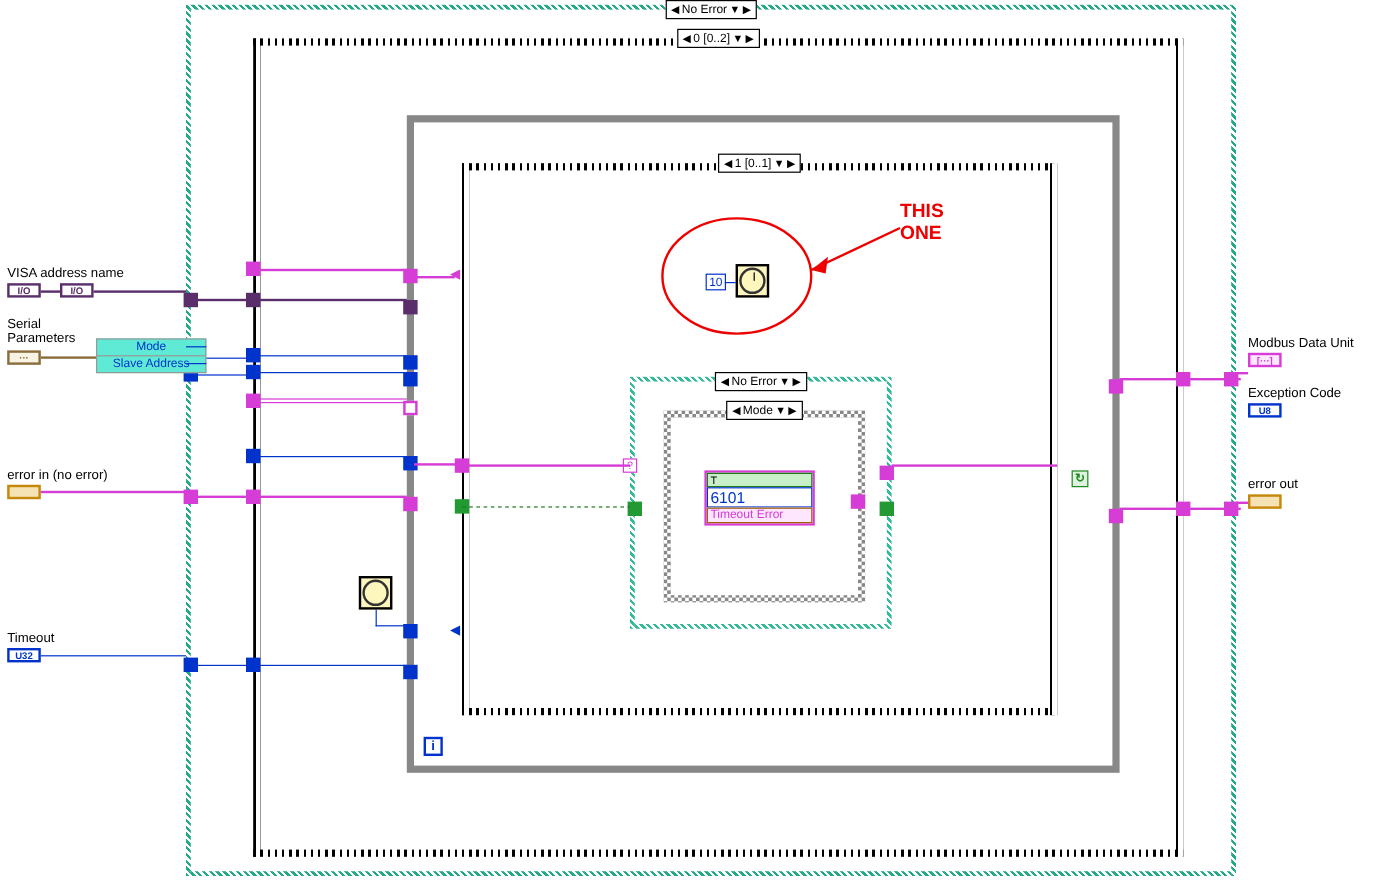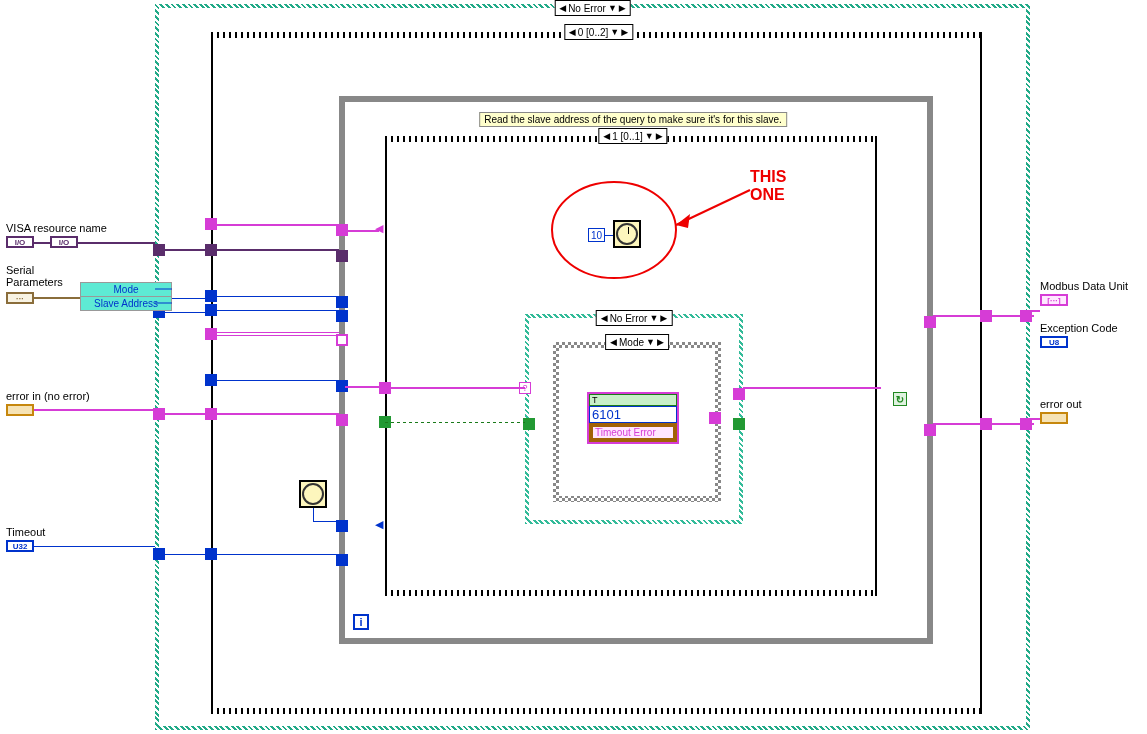--- a/index.html
+++ b/index.html
@@ -127,21 +127,20 @@
       </div>
 
       <div class="abs shift-reg" style="right:20px; top:290px;">↻</div>
 
       <div class="abs seq-struct" style="left:40px; top:34px; width:496px; height:460px;">
         <div class="film film-h" style="top:0"></div>
         <div class="film film-h" style="bottom:0"></div>
         <div class="film film-v" style="left:0"></div>
         <div class="film film-v" style="right:0"></div>
 
-        <div class="abs tip" style="left:50%; top:-24px; transform:translateX(-50%);">Read the slave address of the query to make sure it's for this slave.</div>
         <div class="abs selector" style="left:50%; top:-8px; transform:translateX(-50%);">
           <span class="arrow">◀</span>
           <span>1 [0..1]</span>
           <span class="dd">▼</span>
           <span class="arrow">▶</span>
         </div>
 
         <div class="abs const" style="left:203px; top:92px;">
             <span>10</span>
           </div>
@@ -167,21 +166,21 @@
             <div class="abs selector" style="left:50%; top:-8px; transform:translateX(-50%);">
               <span class="arrow">◀</span>
               <span>Mode</span>
               <span class="dd">▼</span>
               <span class="arrow">▶</span>
             </div>
 
             <div class="abs err-vi" style="left:34px; top:50px; width:92px;">
               <div style="border:1px solid #1a7a1a;background:#c8f0c8;font-size:9px;padding:0 2px;">T</div>
               <div style="border:1px solid #0033cc;background:#fff;color:#0033cc;font-size:13px;padding:0 2px;">6101</div>
-              <div style="border:4px solid #a16207;background:#ffe6ff;color:#d63cd6;font-size:10px;padding:0 2px;">Timeout Error</div>
+              <div style="border:1px solid #a16207;background:#ffe6ff;color:#d63cd6;font-size:10px;padding:0 2px;">Timeout Error</div>
             </div>
 
             <div class="abs tunnel tun-mag" style="right:0px; top:70px;"></div>
           </div>
         </div>
 
         <div class="abs tunnel tun-mag" style="left:-6px; top:246px;"></div>
         <div class="abs" style="left:134px; top:246px; width:12px;height:12px;border:1px solid #d63cd6;background:#fff;color:#d63cd6;font-size:9px;display:flex;align-items:center;justify-content:center;">?</div>
 
         <div class="abs wire w-mag" style="left:0px; top:251px; width:140px;"></div>
@@ -250,21 +249,21 @@
 
   <div class="abs wire w-purple" style="left:0; top:241px; width:52px;"></div>
   <div class="abs wire w-blue" style="left:0; top:290px; width:52px;"></div>
   <div class="abs wire w-blue" style="left:0; top:304px; width:52px;"></div>
   <div class="abs wire w-mag" style="left:0; top:405px; width:52px;"></div>
   <div class="abs wire w-blue" style="left:0; top:546px; width:52px;"></div>
   <div class="abs wire w-mag" style="left:827px; top:307px; width:48px;"></div>
   <div class="abs wire w-mag" style="left:827px; top:415px; width:48px;"></div>
 </div>
 
-<div class="abs term-label" style="left:6px; top:222px;">VISA resource name</div>
+<div class="abs term-label" style="left:6px; top:222px;">VISA address name</div>
 <div class="abs control-box typ-io" style="left:6px; top:236px;" title="VISA resource name">
     <span>I/O</span>
   </div>
 <div class="abs control-box typ-io" style="left:50px; top:236px;">
     <span>I/O</span>
   </div>
 <div class="abs wire w-purple" style="left:34px; top:242px; width:16px;"></div>
 <div class="abs wire w-purple" style="left:78px; top:242px; width:77px;"></div>
 
 <div class="abs term-label" style="left:6px; top:264px; white-space:pre;">Serial

